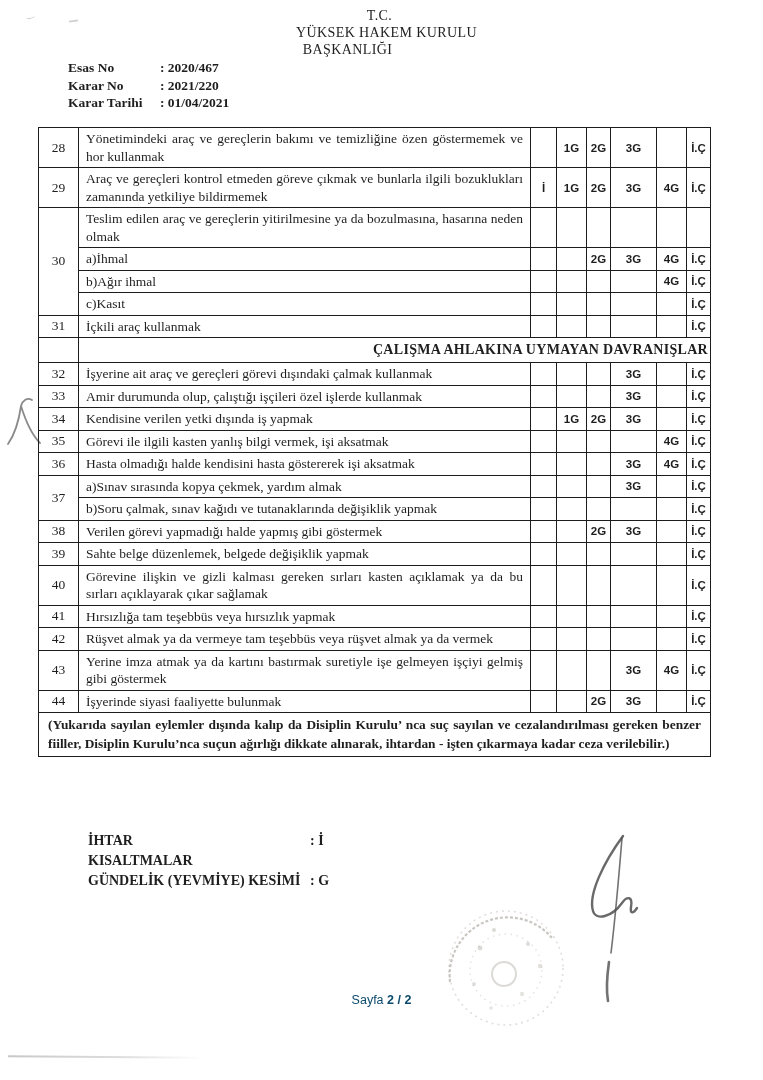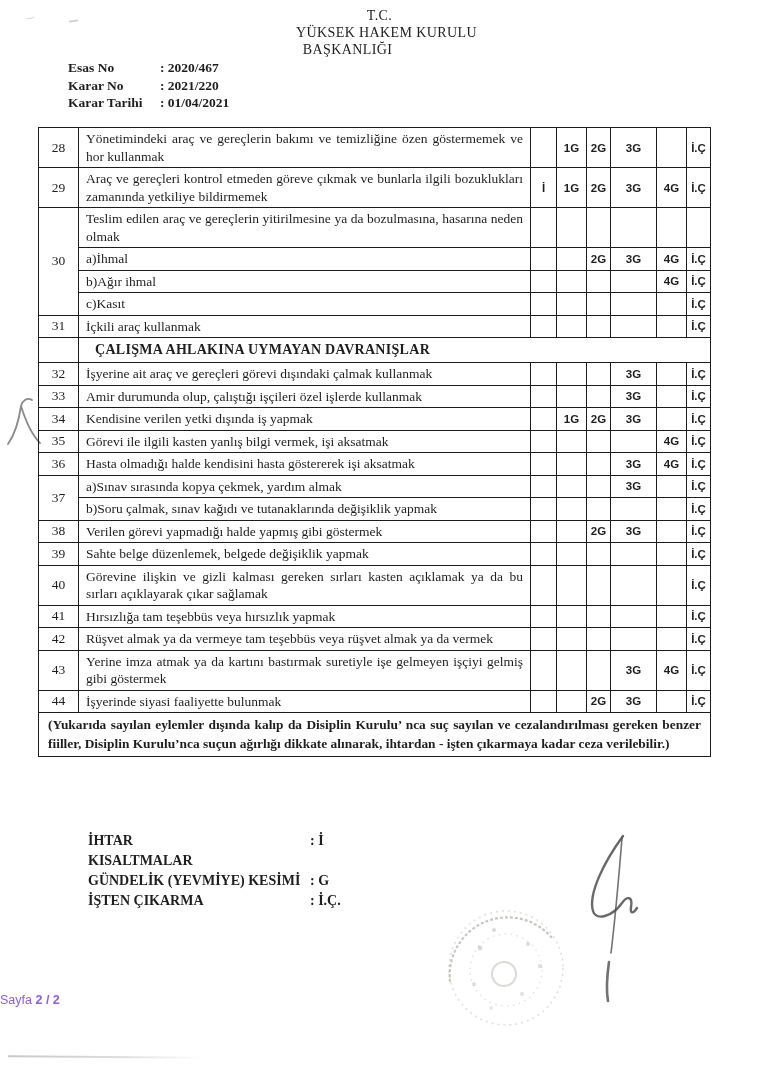--- a/index.html
+++ b/index.html
@@ -17,28 +17,28 @@
   
   .caseinfo{position:absolute;top:59px;left:40px;font-weight:bold;font-size:13.5px;line-height:17.5px;}
   .caseinfo .lab{display:inline-block;width:92px;margin-left:28px;}
   
   .tablewrap{position:absolute;top:127px;left:38px;}
   table.disc{border-collapse:collapse;table-layout:fixed;width:672px;}
   table.disc td{border:1.6px solid #1c1c1c;vertical-align:middle;}
   td.num{text-align:center;font-size:13.5px;padding:1px 12px;}
   td.desc{padding:2px 7px;font-size:13.5px;line-height:17.5px;text-align:justify;}
   td.pen{text-align:center;font-family:"Liberation Sans",sans-serif;font-weight:bold;font-size:11.5px;padding:1px 0;}
-  td.section{text-align:left;font-weight:bold;font-size:14px;padding:4px 16px;letter-spacing:.3px;margin-left:40px;}
+  td.section{text-align:right;font-weight:bold;font-size:14px;padding:4px 2px;letter-spacing:.3px;margin-left:40px;}
   td.note{font-weight:bold;font-size:13.4px;line-height:18.5px;padding:3px 9px;text-align:justify;margin-left:41px;}
   
   .abbr{position:absolute;top:831px;left:88px;font-weight:bold;font-size:14px;line-height:20px;}
   .abbr .lab{display:inline-block;width:222px;}
   
-  .pagefooter{position:absolute;top:993px;left:0;width:100%;
-    font-family:"Liberation Sans",sans-serif;font-size:12.5px;color:#8b5cf6;}
+  .pagefooter{position:absolute;top:993px;left:0;width:100%;text-align:center;
+    font-family:"Liberation Sans",sans-serif;font-size:12.5px;color:#0c4a6e;}
   .pagefooter .pf-num{font-weight:bold;}
   
   .mark-a{position:absolute;left:25px;top:13px;width:10px;height:5px;border-bottom:1.5px solid #999;border-radius:50%;transform:rotate(-14deg);opacity:.55;}
   .mark-b{position:absolute;left:69px;top:20px;width:9px;height:2px;background:#a8a8a8;transform:rotate(-8deg);opacity:.55;}
   .lambda{position:absolute;left:4px;top:396px;}
   .stamp{position:absolute;left:436px;top:896px;}
   .sig{position:absolute;left:573px;top:830px;}
   .smudge{position:absolute;left:8px;top:1056px;width:195px;height:2px;background:linear-gradient(90deg,#9a9a9a,#c4c4c4 60%,rgba(255,255,255,0));opacity:.55;transform:rotate(.5deg);}
 </style>
 </head>
@@ -294,21 +294,20 @@
             <td class="note" colspan="8">(Yukarıda sayılan eylemler dışında kalıp da Disiplin Kurulu’ nca suç sayılan ve cezalandırılması gereken benzer fiiller, Disiplin Kurulu’nca suçun ağırlığı dikkate alınarak, ihtardan - işten çıkarmaya kadar ceza verilebilir.)</td>
           </tr>
         </tbody>
     </table>
   </div>
 
   <div class="abbr">
     <div><span class="lab">İHTAR</span><span>: İ</span></div>
     <div>KISALTMALAR</div>
     <div><span class="lab">GÜNDELİK (YEVMİYE) KESİMİ</span><span>: G</span></div>
-    <div><span class="lab">İŞTEN ÇIKARMA</span><span>: İ.Ç.</span></div>
   </div>
 
   <div class="stamp">
     <svg width="140" height="140" viewBox="0 0 140 140">
       <path d="M14,86 A58,58 0 0 1 116,42" fill="none" stroke="#8a8378" stroke-width="2.2" stroke-dasharray="3 2" opacity="0.45"></path>
       <circle cx="70" cy="72" r="57" fill="none" stroke="#948d82" stroke-width="1.6" stroke-dasharray="2 4" opacity="0.28"></circle>
       <circle cx="70" cy="74" r="36" fill="none" stroke="#948d82" stroke-width="1.4" stroke-dasharray="1.5 4.5" opacity="0.25"></circle>
       <circle cx="68" cy="78" r="12" fill="none" stroke="#8a8378" stroke-width="2" opacity="0.3"></circle>
       <circle cx="44" cy="52" r="2.4" fill="#8a8378" opacity="0.3"></circle>
       <circle cx="92" cy="48" r="2" fill="#8a8378" opacity="0.28"></circle>

